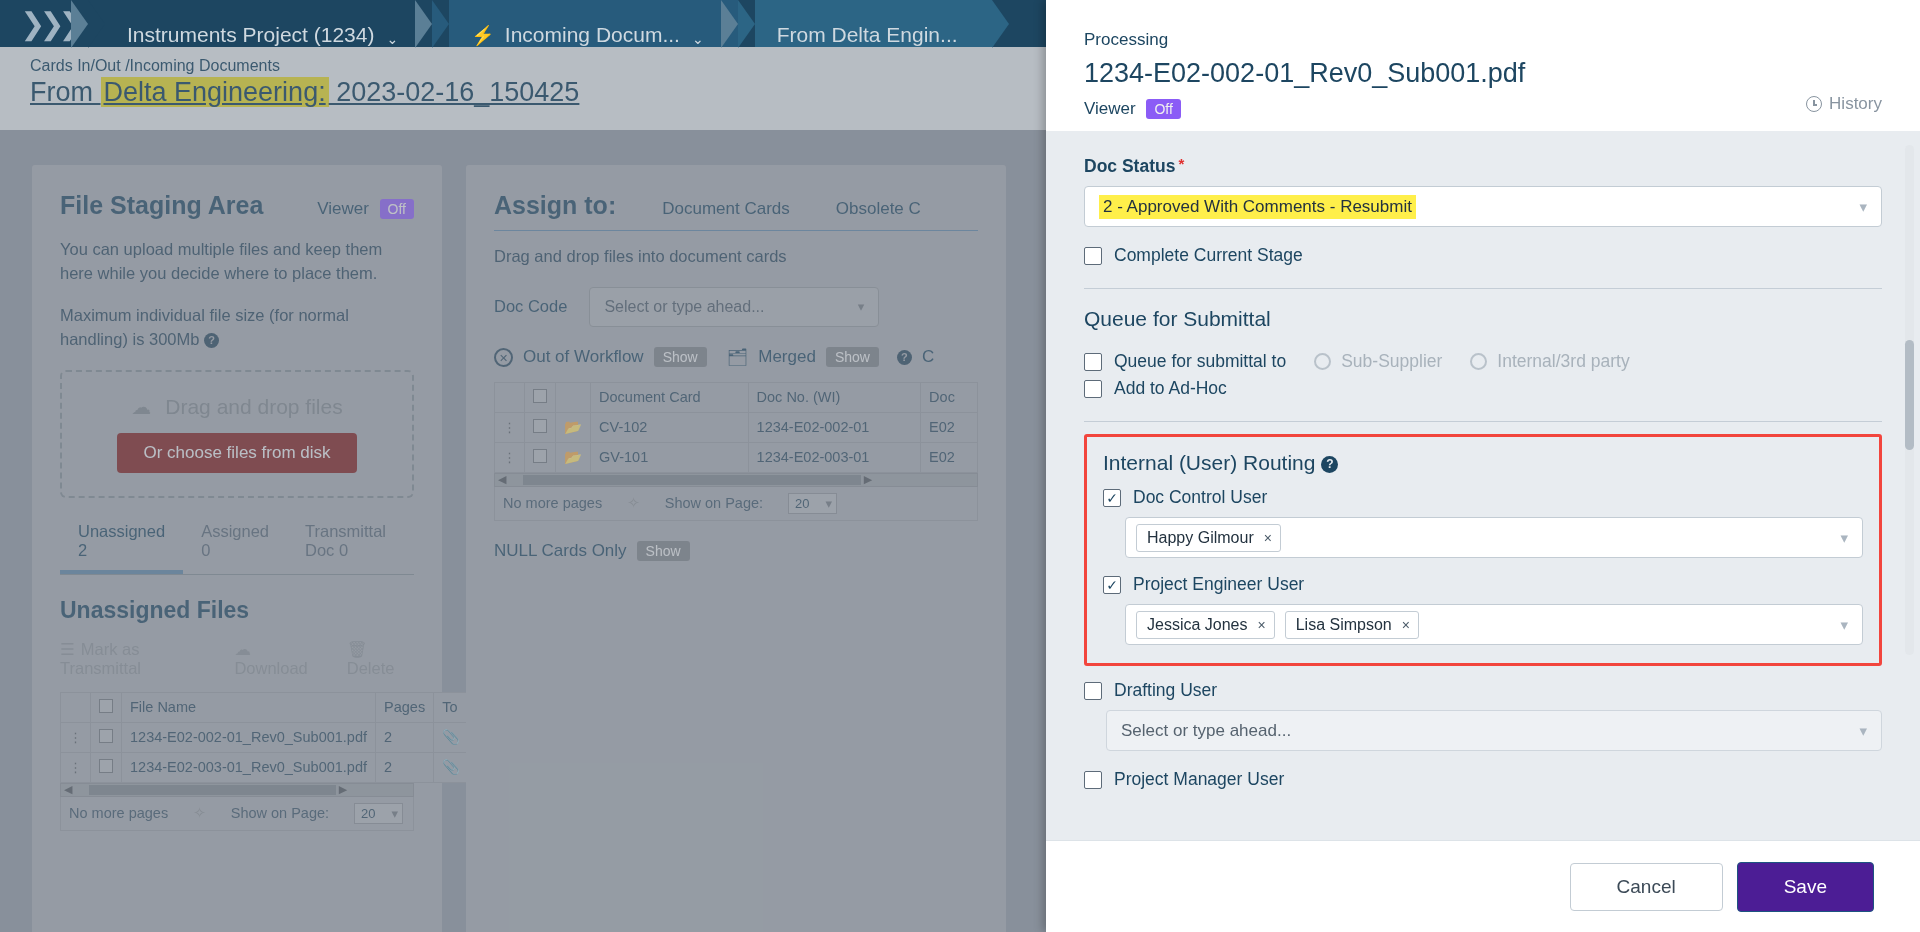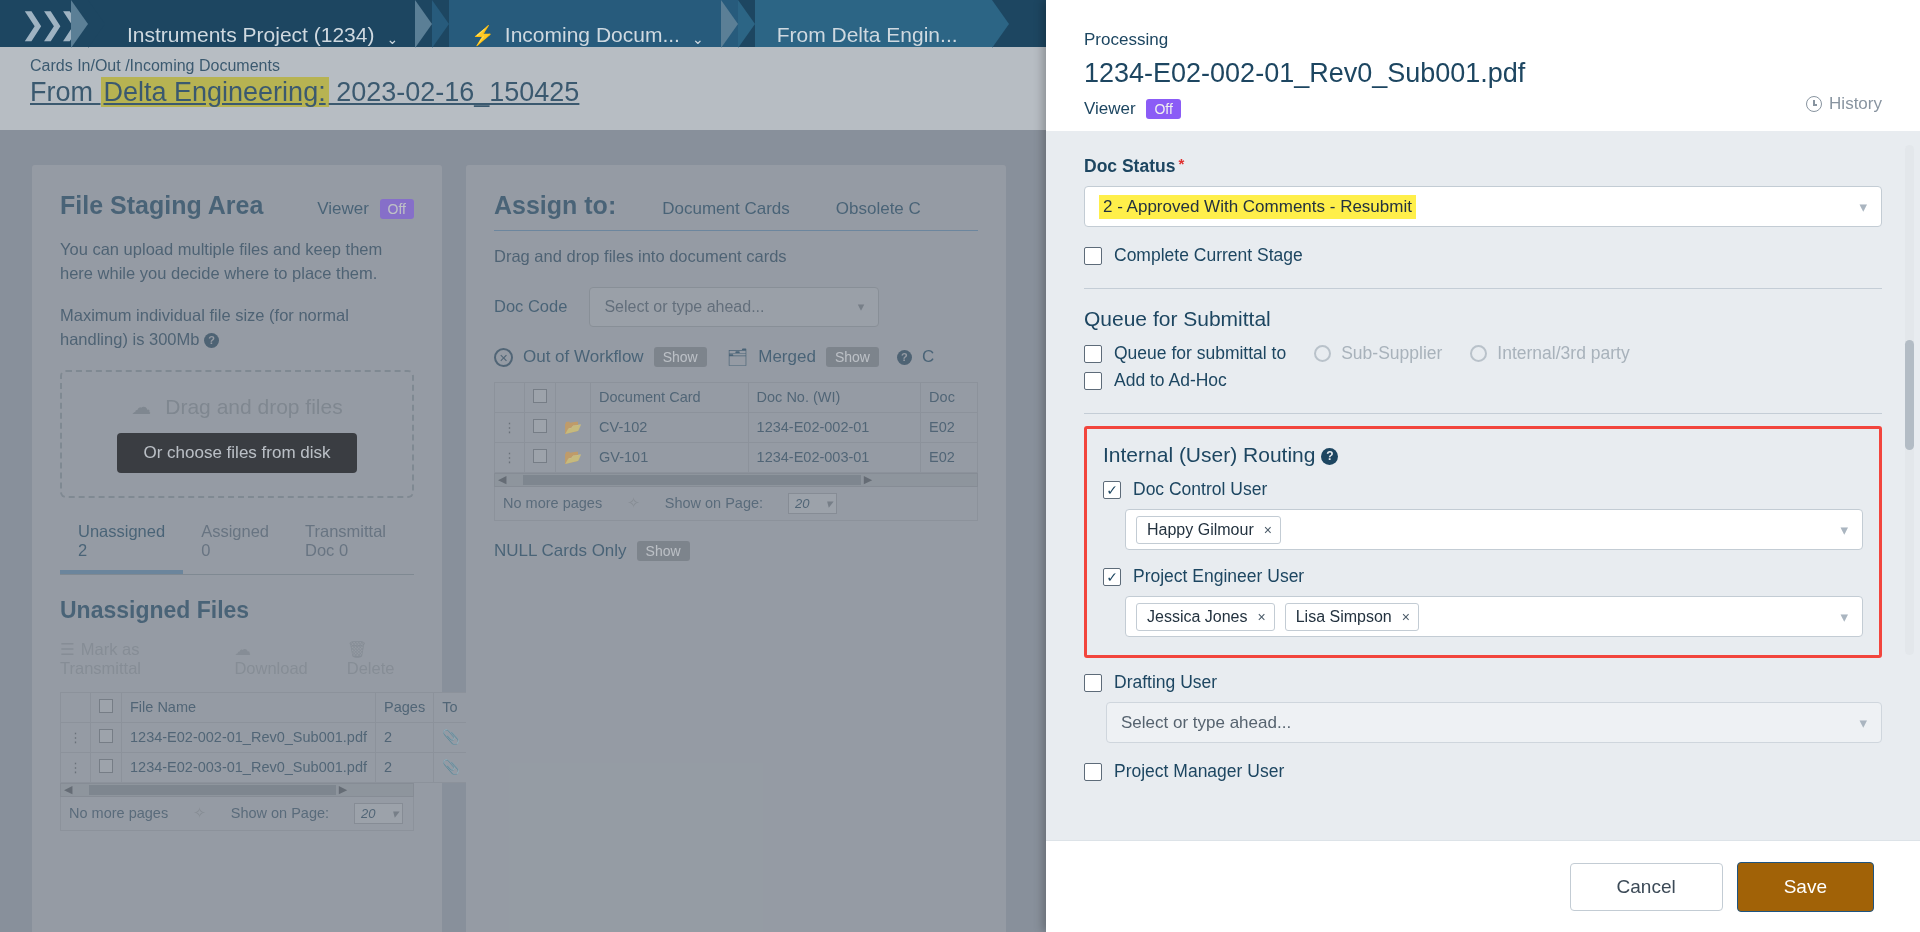--- a/index.html
+++ b/index.html
@@ -86,21 +86,21 @@
     background: #26455c; color: #a7acb2; font-size: 11px; text-align: center;
     line-height: 15px; font-weight: bold; vertical-align: 1px;
   }
   .dropzone {
     margin-top: 18px; height: 128px; border: 2px dashed #7f8a92; border-radius: 6px;
     display: flex; flex-direction: column; align-items: center; justify-content: center;
   }
   .dz-row { display: flex; align-items: center; color: #7e878f; font-size: 21px; }
   .cloud-up { font-size: 20px; margin-right: 14px; }
   .dz-btn {
-    margin-top: 14px; background: #000000; color: #e8ecee; border: none;
+    margin-top: 14px; background: #7f1d1d; color: #e8ecee; border: none;
     font-size: 17px; padding: 10px 26px; border-radius: 4px;
   }
   .tabs {
     margin-top: 18px; display: flex; border-bottom: 1px solid #7f8a92;
   }
   .tab { font-size: 16.5px; color: #546575; padding: 6px 18px 10px 18px; }
   .tab.active { color: #1d4661; border-bottom: 4px solid #5983a5; }
   h3.sub { font-size: 23px; color: #1d4661; font-weight: bold; margin-top: 22px; }
   .actionrow { margin-top: 16px; display: flex; gap: 26px; color: #8a9299; font-size: 16.5px; }
   .actionrow .ai { margin-right: 6px; }
@@ -118,21 +118,21 @@
   .scrollbar-h {
     height: 14px; background: #9aa0a6; border: 1px solid #8b9197; margin-top: 0;
     display: flex; align-items: center;
   }
   .sb-thumb { height: 10px; background: #7d858c; width: 70%; margin-left: 14px;}
   .sb-arrow { font-size: 11px; color: #4f575e; padding: 0 3px; }
   .pager { display: flex; align-items: center; gap: 25px; font-size: 14.5px;
            color: #3a5468; border: 1px solid #969ca2; border-top: none; padding: 6px 8px; }
   .mini-select {
     border: 1px solid #8b9197; background: #b3b8bd; font-size: 13px;
-    padding: 2px 4px 2px 6px; color: #2a4a60; display: inline-flex; gap: 16px; align-items: center; font-style: italic;
+    padding: 2px 4px 2px 6px; color: #2a4a60; display: inline-flex; gap: 16px; align-items: center;
   }
   .spinner-ico { color: #8b9197; font-size: 15px; }
 
   .input-box {
     border: 1px solid #8f959b; background: #b0b5ba; border-radius: 4px;
     font-size: 16px; color: #4a5a68; padding: 10px 14px; display: flex;
     align-items: center; justify-content: space-between;
   }
   .chev { color: #6f7880; font-size: 13px; }
   .row-label { display: flex; align-items: center; gap: 22px; margin-top: 18px; }
@@ -230,21 +230,21 @@
   .drawer-foot {
     height: 92px; background: #fff; border-top: 1px solid #dde3e8;
     display: flex; align-items: center; justify-content: flex-end; gap: 14px;
     padding-right: 46px;
   }
   .btn-cancel {
     background: #fff; border: 1px solid #c3ccd4; border-radius: 4px;
     font-size: 19px; color: #3c4a57; padding: 12px 46px;
   }
   .btn-save {
-    background: #a16207; border: 1px solid #1d5481; border-radius: 4px;
+    background: #4c1d95; border: 1px solid #1d5481; border-radius: 4px;
     font-size: 19px; color: #fff; padding: 13px 46px;
   }
 </style>
 </head>
 <body>
 
 <div id="app">
 
   <div class="topbar">
     <div class="chev-logo">❯❯❯</div>
@@ -463,21 +463,21 @@
 
       <div class="cbrow">
         <span class="cb"></span>
         <span>Complete Current Stage</span>
       </div>
 
       <div class="divider"></div>
 
       <h4 class="grp">Queue for Submittal</h4>
 
-      <div class="cbrow" style="margin-top:12px">
+      <div class="cbrow" style="margin-top:20px">
         <span class="cb"></span>
         <span>Queue for submittal to</span>
         <span style="display:flex;align-items:center;gap:10px;margin-left:16px">
           <span class="rad"></span>
           <span class="muted">Sub-Supplier</span>
         </span>
         <span style="display:flex;align-items:center;gap:10px;margin-left:16px">
           <span class="rad"></span>
           <span class="muted">Internal/3rd party</span>
         </span>

